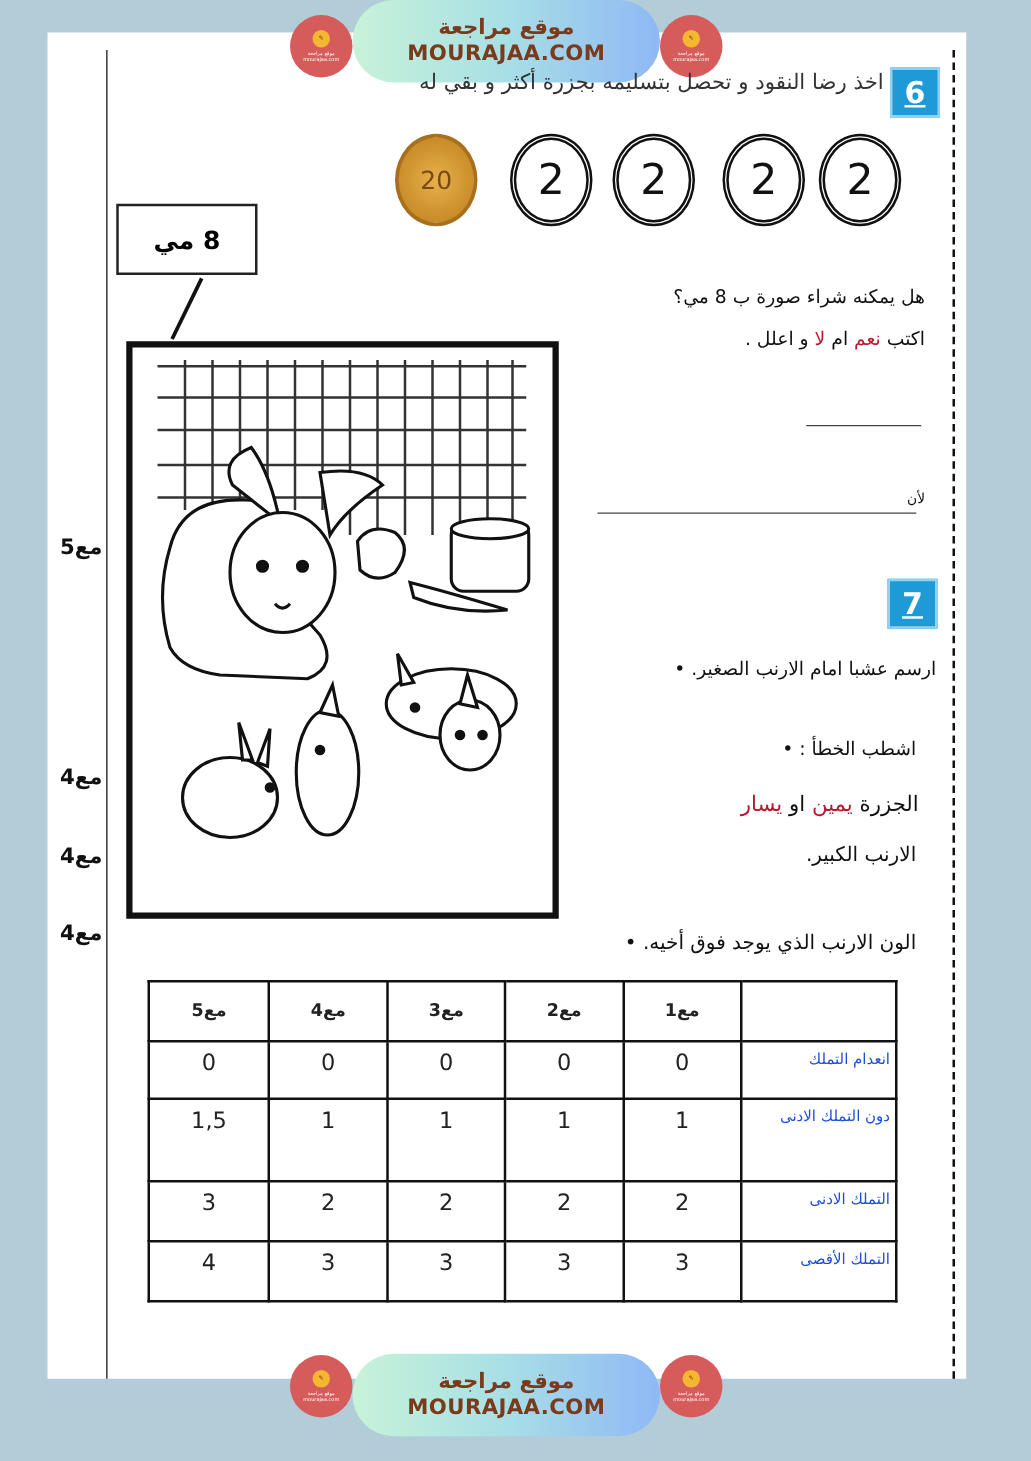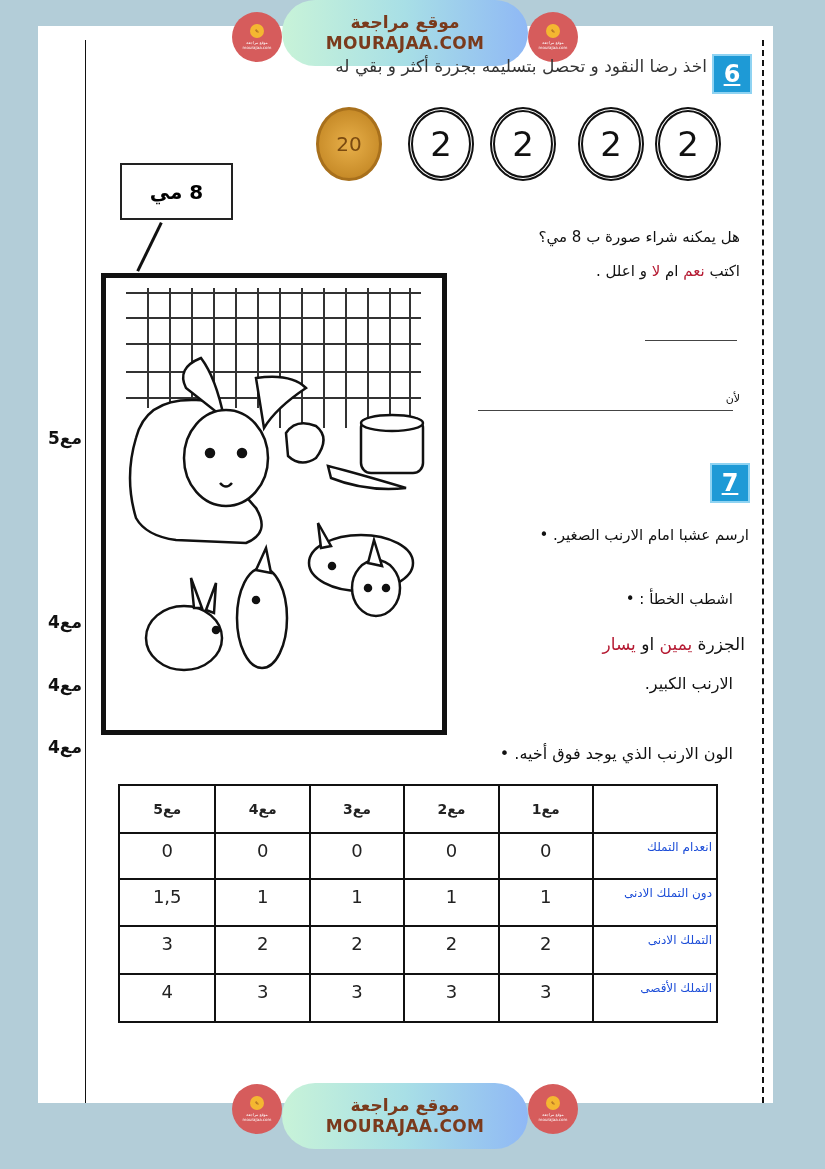--- a/index.html
+++ b/index.html
@@ -61,21 +61,21 @@
     position: absolute; width: 66px; height: 74px; border-radius: 50%;
     border: 5px double #111; background: #fff;
     display: flex; align-items: center; justify-content: center;
     font-size: 34px; font-weight: normal; color: #111;
   }
   .coin.gold {
     background: radial-gradient(circle, #e8b04a 0%, #c98d2a 70%, #b7791f 100%);
     border: 3px solid #a8701c; color: #7a4a10; font-size: 20px;
   }
   .price-box {
-    position: absolute; left: 120px; top: 163px; width: 113px; height: 57px;
+    position: absolute; left: 93px; top: 163px; width: 113px; height: 57px;
     border: 2px solid #222; display: flex; align-items: center; justify-content: center;
     font-weight: bold; font-size: 20px; direction: rtl;
   }
   .pointer {
     position: absolute; left: 160px; top: 222px; width: 3px; height: 54px; background: #111;
     transform: rotate(26deg); transform-origin: top left;
   }
   .picture {
     position: absolute; left: 101px; top: 273px; width: 346px; height: 462px;
     border: 5px solid #111; background: #fff; overflow: hidden;
@@ -201,21 +201,21 @@
 <div class="score" style="top:675px;">مع4</div>
 <div class="score" style="top:737px;">مع4</div>
 
 <div class="exnum" style="left:710px; top:463px;">7</div>
 <div class="ar-text" style="right:76px; top:526px; font-size:15px;">
   <span>ارسم عشبا امام الارنب الصغير.</span> •
 </div>
 <div class="ar-text" style="right:92px; top:590px; font-size:15px;">
   <span>اشطب الخطأ :</span> •
 </div>
-<div class="ar-text" style="right:80px; top:634px; font-size:17px;">
+<div class="ar-text" style="right:90px; top:634px; font-size:17px;">
   <span>الجزرة </span><span class="red">يمين</span><span> او </span><span class="red">يسار</span>
 </div>
 <div class="ar-text" style="right:92px; top:674px; font-size:16px;">الارنب الكبير.</div>
 <div class="ar-text" style="right:92px; top:744px; font-size:16px;">
   <span>الون الارنب الذي يوجد فوق أخيه.</span> •
 </div>
 
 <table class="scale">
   <tbody>
       <tr class="h">
@@ -227,21 +227,21 @@
     <td class="label"></td>
   </tr>
   <tr style="height:46px;">
     <td>0</td>
     <td>0</td>
     <td>0</td>
     <td>0</td>
     <td>0</td>
     <td class="label">انعدام التملك</td>
   </tr>
-  <tr style="height:47px;">
+  <tr style="height:66px;">
     <td>1,5</td>
     <td>1</td>
     <td>1</td>
     <td>1</td>
     <td>1</td>
     <td class="label">دون التملك الادنى</td>
   </tr>
   <tr style="height:48px;">
     <td>3</td>
     <td>2</td>

